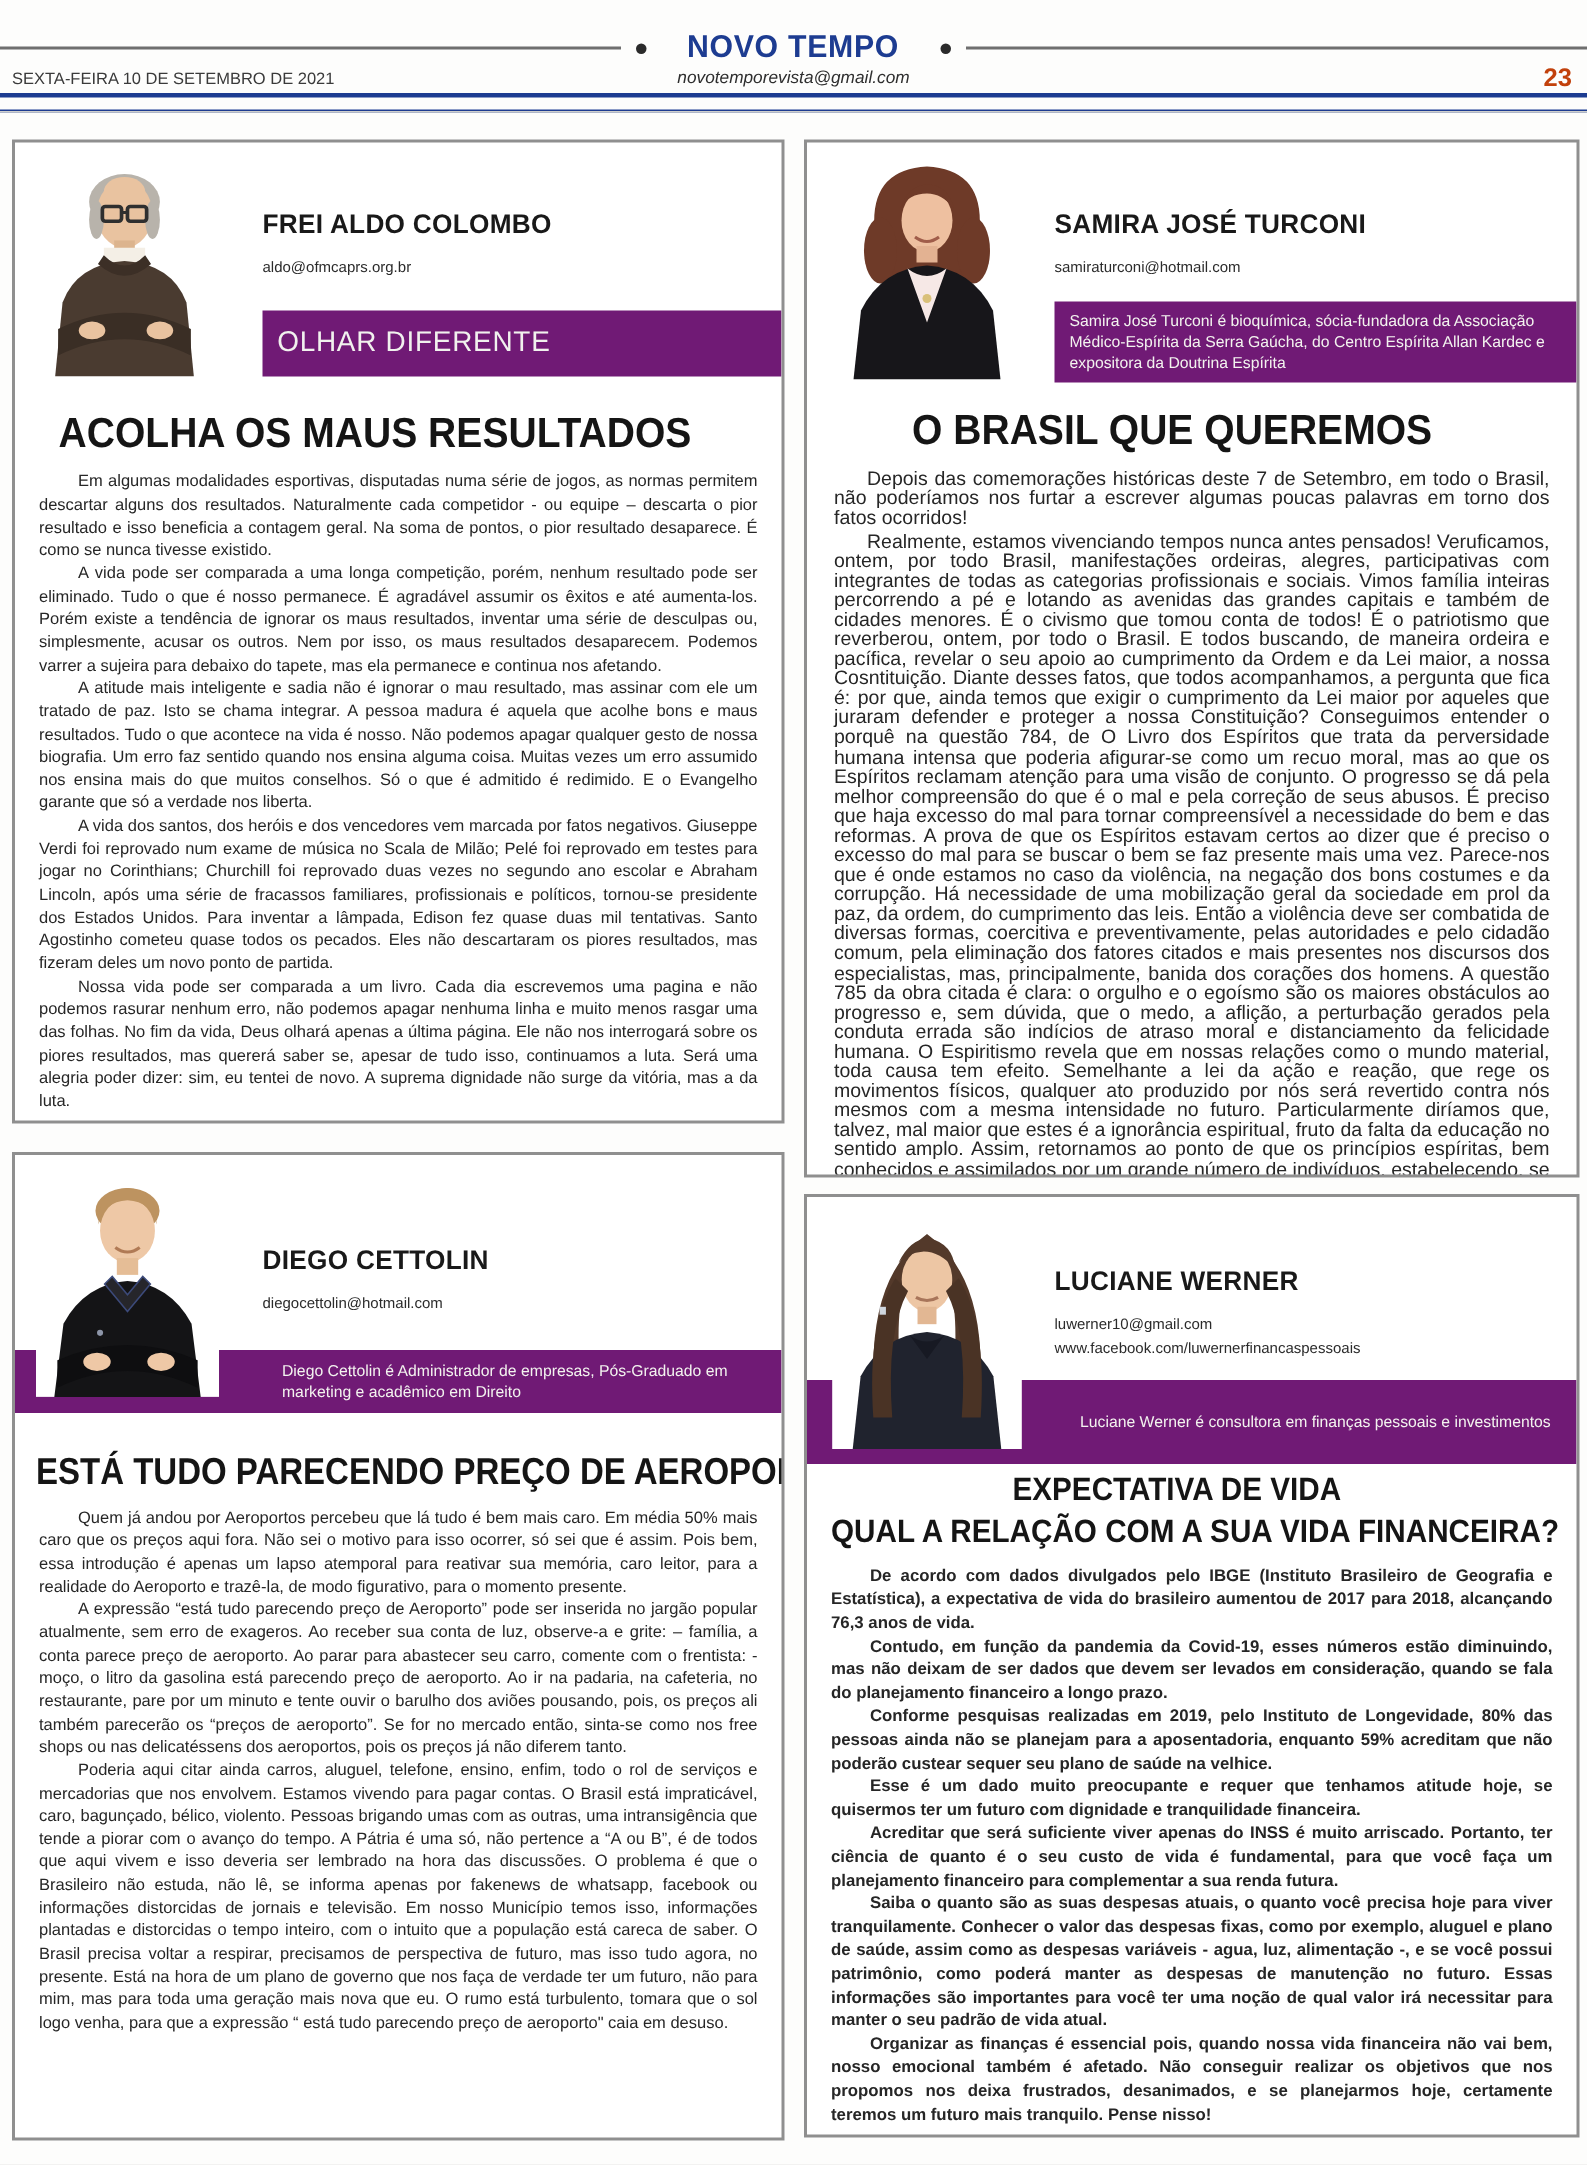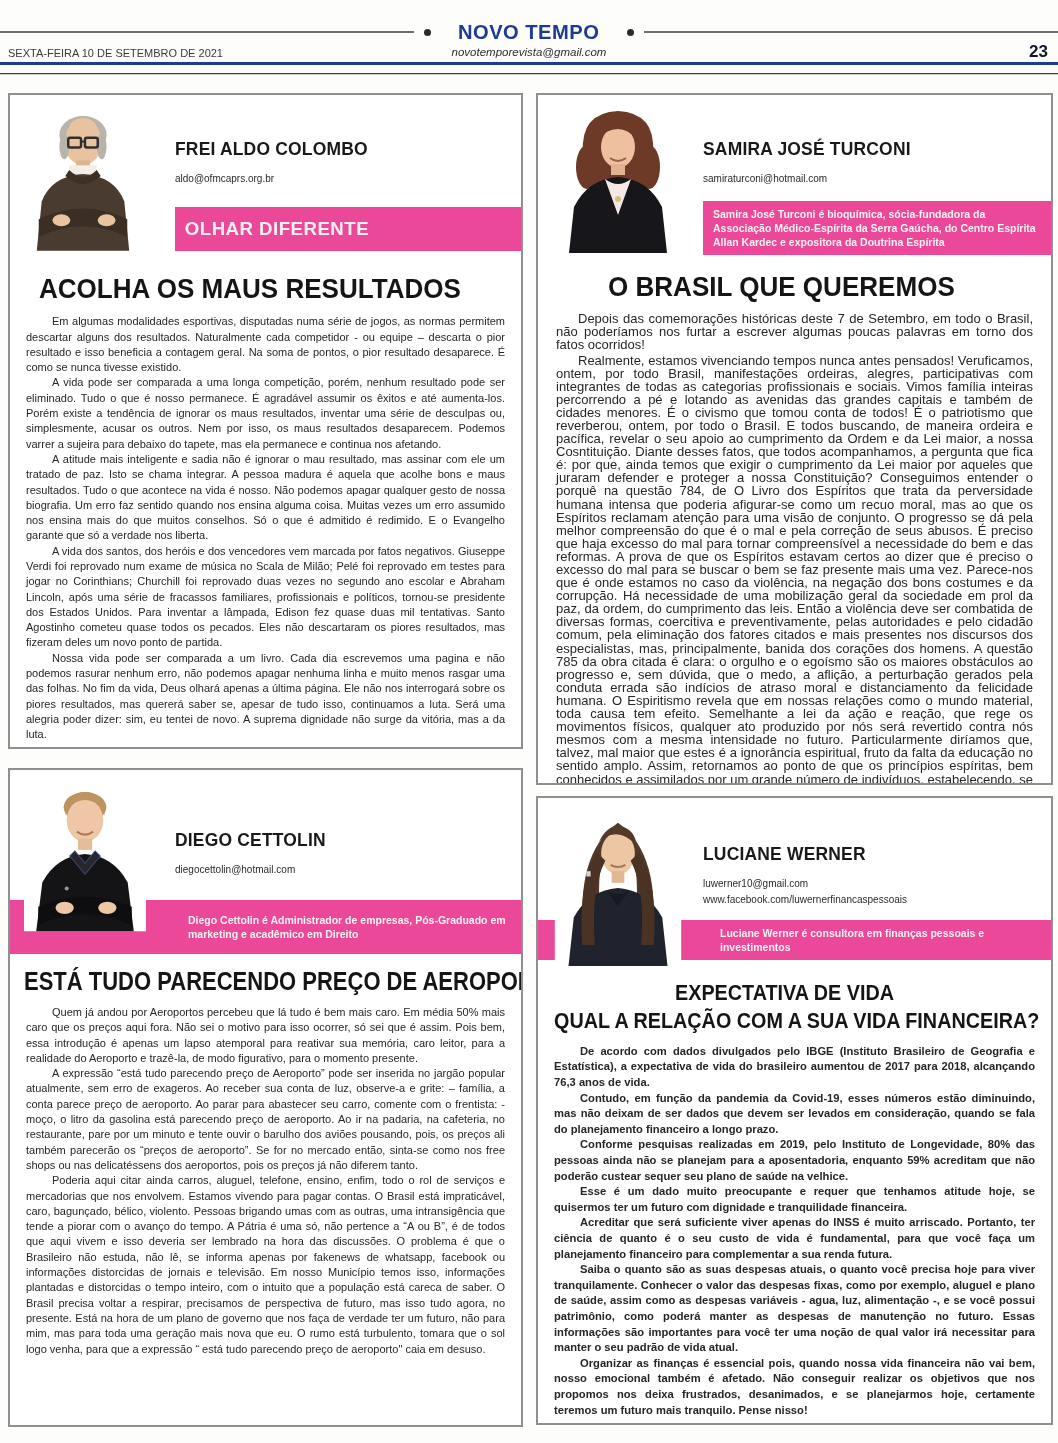--- a/index.html
+++ b/index.html
@@ -6,21 +6,21 @@
   .page{position:relative;width:1058px;height:1443px;background:#fdfdfc;overflow:hidden;
         font-family:"Liberation Sans",sans-serif;color:#222;margin:0 auto;}
   
   .masthead-row{position:absolute;top:20px;left:0;right:0;display:flex;align-items:center;}
   .mast-rule{flex:1;height:2px;background:#6f6f6f;}
   .mast-dot{width:7px;height:7px;border-radius:50%;background:#2b2b2b;margin:0 10px;}
   .mast-title{font-size:21px;font-weight:bold;letter-spacing:.5px;color:#1d3c91;margin:0 14px;transform:scaleX(.96);}
   .mast-sub{position:absolute;top:44px;left:0;right:0;height:18px;}
   .mast-date{position:absolute;left:8px;top:3px;font-size:11px;color:#3a3a3a;}
   .mast-email{position:absolute;left:0;right:0;top:2px;text-align:center;font-size:11.5px;font-style:italic;color:#2e2e2e;}
-  .mast-page{position:absolute;right:10px;top:-2px;font-size:17px;font-weight:bold;color:#0f172a;}
+  .mast-page{position:absolute;right:10px;top:-2px;font-size:17px;font-weight:bold;color:#c2410c;}
   .double-rule{position:absolute;top:62px;left:0;right:0;height:8px;
                border-top:3px solid #1d3c91;border-bottom:2px solid #1d3c91;}
   .faint-rule{position:absolute;top:74px;left:0;right:0;height:1px;background:#cfcfcc;}
   
   .card{position:absolute;background:#fff;border:2px solid #8f8f8f;overflow:hidden;}
   .card1{left:8px;top:93px;width:511px;height:652px;}
   .card2{left:536px;top:93px;width:513px;height:688px;}
   .card3{left:8px;top:768px;width:511px;height:655px;}
   .card4{left:536px;top:796px;width:513px;height:625px;}
   .card-header{position:relative;}
@@ -32,25 +32,25 @@
   .card2 .photo{left:12px;top:8px;width:136px;height:150px;}
   .card3 .photo{left:14px;top:6px;width:122px;height:158px;}
   .card4 .photo{left:10px;top:10px;width:140px;height:158px;}
   .photo svg{width:100%;height:100%;display:block;}
   .meta{position:absolute;left:165px;right:12px;z-index:3;}
   .card1 .meta,.card2 .meta{top:44px;}
   .card3 .meta{top:60px;}
   .card4 .meta{top:46px;}
   .author-name{font-size:18px;font-weight:bold;color:#191919;letter-spacing:.2px;transform:scaleX(.97);transform-origin:0 50%;}
   .contact{margin-top:11px;font-size:10px;color:#2b2b2b;line-height:1.55;}
-  .gray-bar{position:absolute;background:#ec4899;z-index:1;display:flex;align-items:center;font-weight:bold;}
+  .gray-bar{position:absolute;background:#701a75;z-index:1;display:flex;align-items:center;}
   .card1 .gray-bar{left:165px;right:0;top:112px;height:44px;}
   .card2 .gray-bar{left:165px;right:0;top:106px;height:54px;}
-  .card3 .gray-bar{left:0;right:0;top:130px;height:54px;padding-left:168px;}
-  .card4 .gray-bar{left:0;right:0;top:122px;height:40px;padding-left:172px;}
+  .card3 .gray-bar{left:0;right:0;top:130px;height:42px;padding-left:168px;}
+  .card4 .gray-bar{left:0;right:0;top:122px;height:56px;padding-left:172px;}
   .bar-text{font-size:10.5px;line-height:1.35;color:#f3f3ef;padding-left:10px;padding-right:14px;}
   .bar-text.large{font-size:19px;letter-spacing:.5px;color:#f1f1ee;transform:scaleX(.98);transform-origin:0 50%;}
   .headline{margin:0;padding:0 14px;color:#151515;font-weight:bold;line-height:1.08;white-space:nowrap;text-align:center;}
   .headline .hl{display:inline-block;transform-origin:0 50%;}
   .card1 .headline{margin-top:14px;margin-bottom:10px;font-size:28px;}
   .card1 .hl{transform:scaleX(.93);}
   .card2 .headline{margin-top:12px;margin-bottom:10px;font-size:28px;}
   .card2 .hl{transform:scaleX(.93);}
   .card3 .headline{margin-top:20px;margin-bottom:10px;font-size:25px;}
   .card3 .hl{transform:scaleX(.88);}

